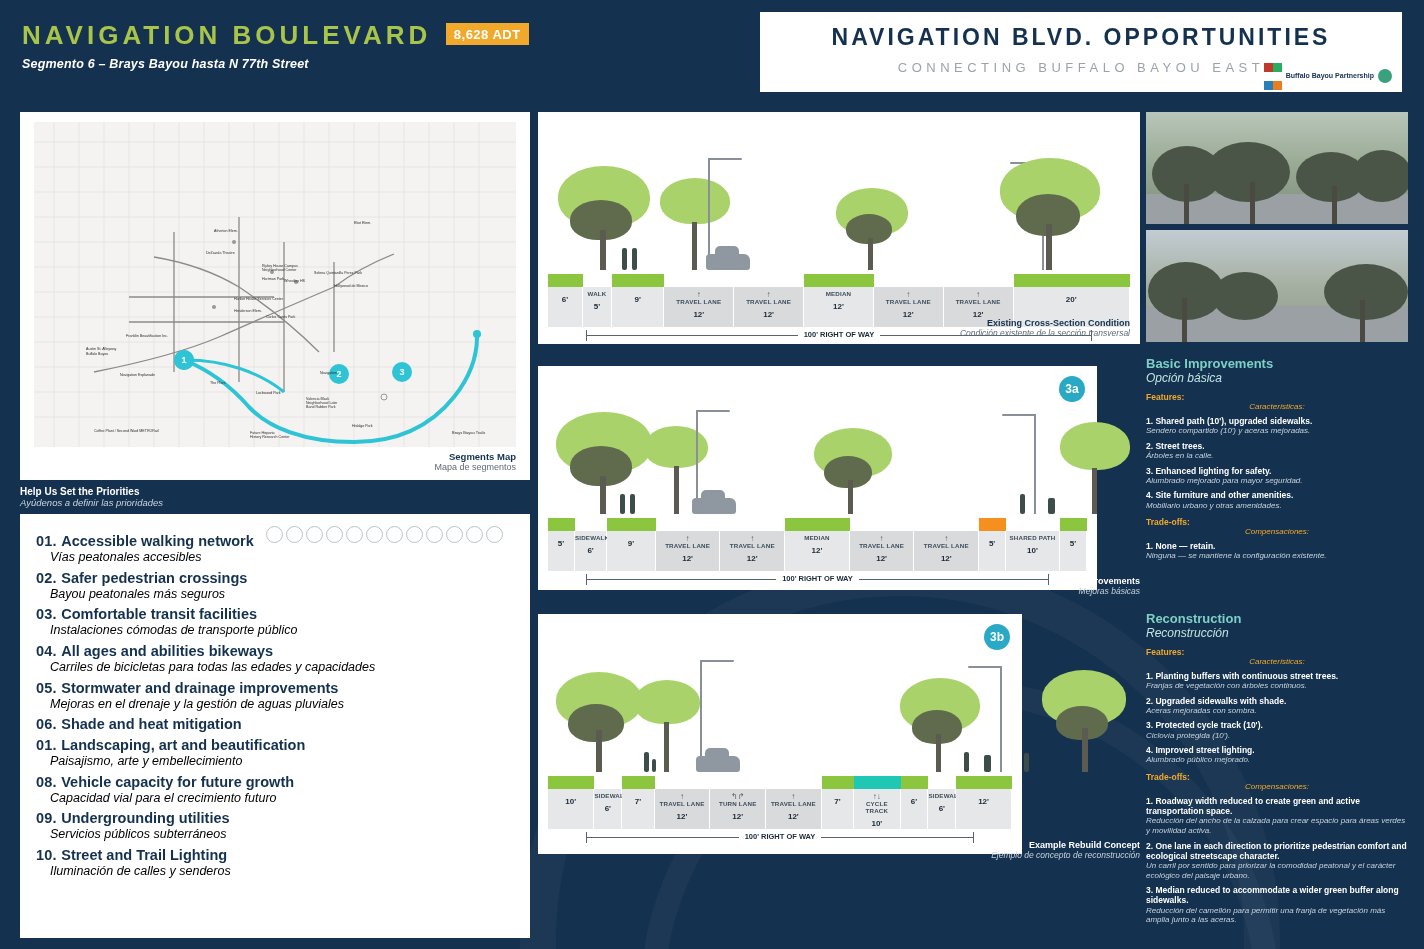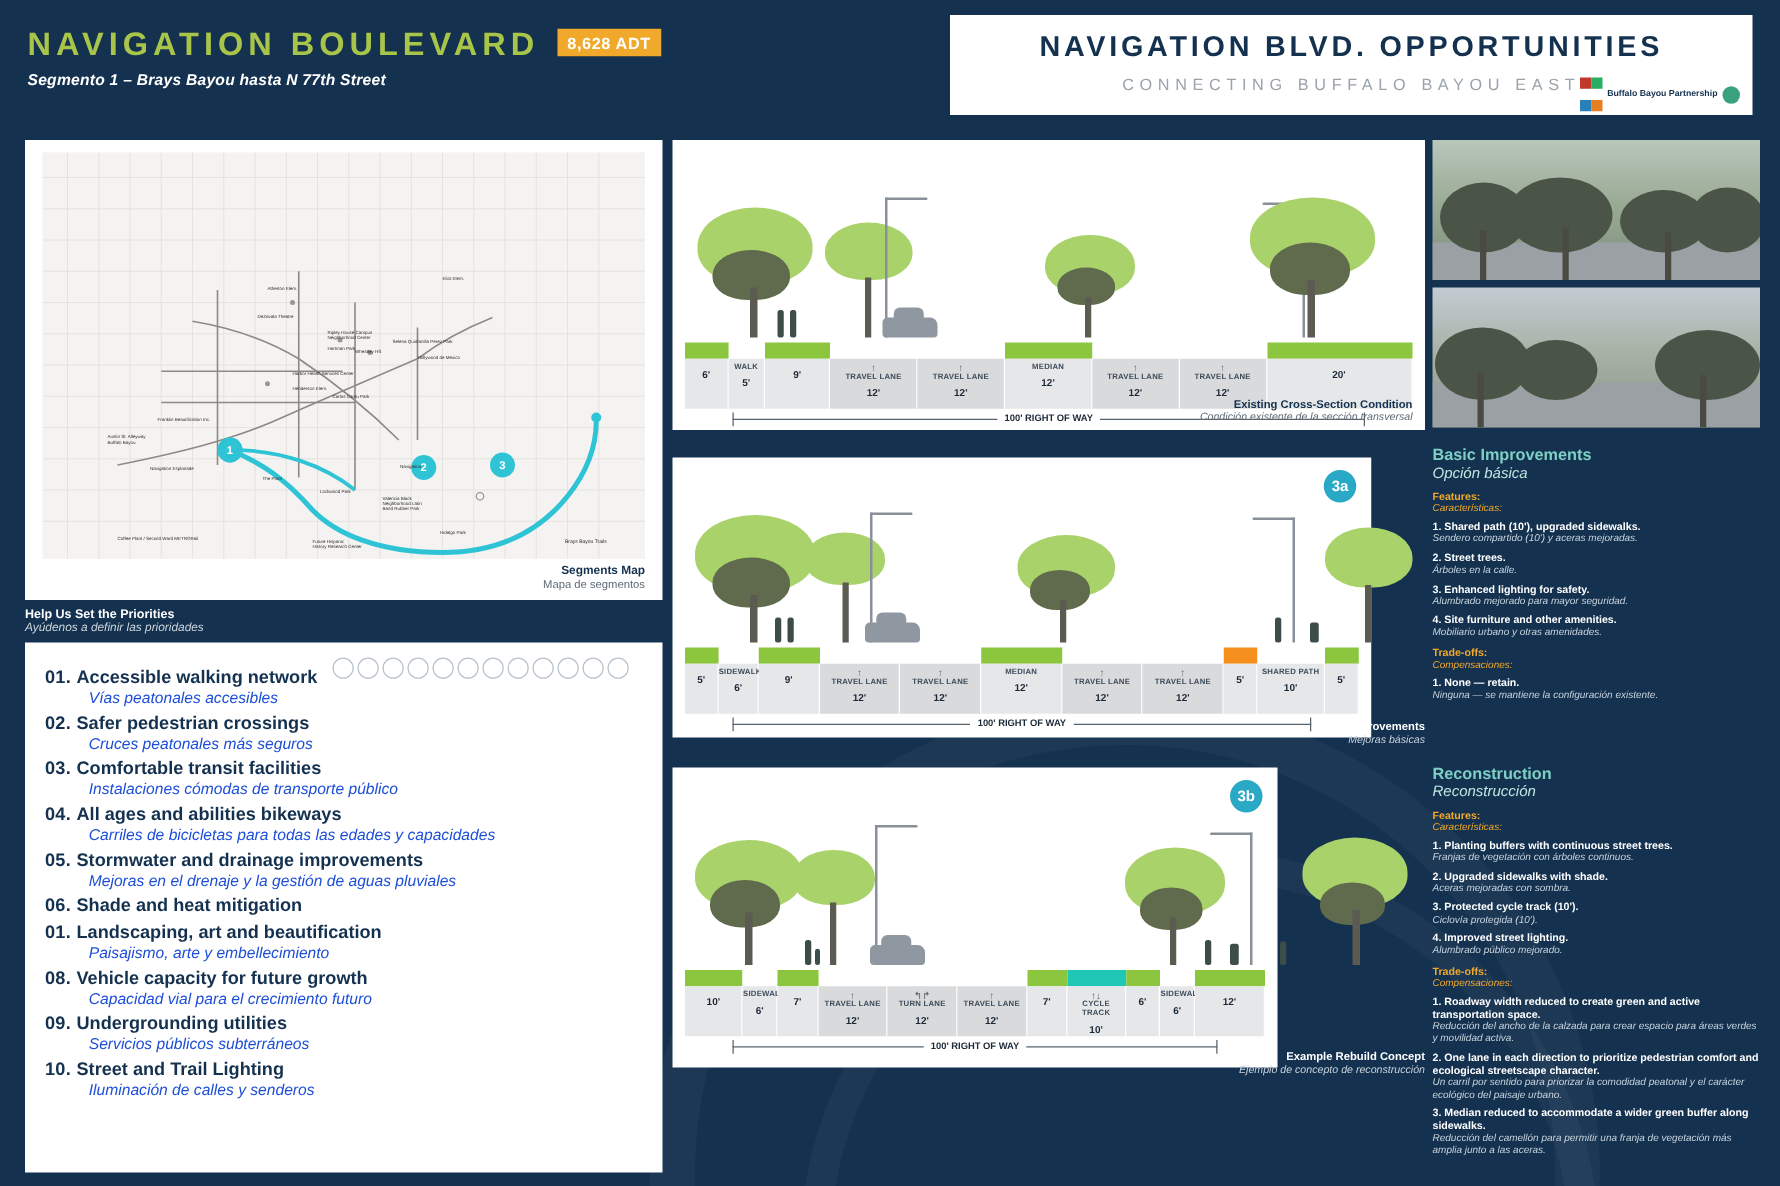--- a/index.html
+++ b/index.html
@@ -60,21 +60,21 @@
   #help-line .en { font-size:10px; font-weight:bold; color:#ffffff; }
   #help-line .es { font-size:9.5px; font-style:italic; color:#cdd5de; }
 
   #priorities {
     position:absolute; left:20px; top:514px; width:510px; height:424px;
     background:#ffffff; padding:12px 16px 0 16px;
   }
   .pitem { margin-bottom:3px; }
   .pnum { font-size:14.5px; font-weight:bold; color:#14314f; letter-spacing:0.2px;}
   .pen { font-size:14.5px; font-weight:bold; color:#14314f; }
-  .pes { font-size:12.5px; font-style:italic; color:#1d4ed8; margin-left:35px; line-height:1.25; }
+  .pes { font-size:12.5px; font-style:italic; color:#000000; margin-left:14px; line-height:1.25; }
   .dots { display:inline-block; margin-left:8px; vertical-align:3px; }
   .dot {
     display:inline-block; width:17px; height:17px; border-radius:50%;
     border:1px solid #b9c2cb; margin-right:3px;
   }
 
   
   .xs-panel { position:absolute; background:#ffffff; }
   #xs1 { left:538px; top:112px; width:602px; height:232px; }
   #xs2 { left:538px; top:366px; width:559px; height:224px; }
@@ -153,40 +153,40 @@
   .photo.p1 { background:linear-gradient(#b9c6bb 0%, #9aab95 45%, #7d8c7a 100%); }
   .photo.p2 { background:linear-gradient(#c3ccd2 0%, #a5b0a2 50%, #8b9488 100%); margin-top:6px; }
   .photo .road { position:absolute; left:0; right:0; bottom:0; height:30px; background:#9aa0a4; }
   .photo .tree-dark { position:absolute; bottom:22px; background:#4a5548; border-radius:50%; }
   .photo .trunkp { position:absolute; bottom:0; width:5px; background:#4a4a42; }
 
   .info-block { margin-top:14px; }
   .info-title { font-size:13px; font-weight:bold; color:#7ed0c5; }
   .info-title-es { font-size:12px; font-style:italic; color:#bfe6e0; margin-bottom:6px; }
   .sec-h { font-size:8.5px; font-weight:bold; color:#f0a92b; margin-top:7px; }
-  .sec-h-es { font-size:8px; font-style:italic; color:#f0a92b; }
+  .sec-h-es { font-size:8px; font-style:italic; color:#f0a92b;text-align:center; }
   .f-en { font-size:8.5px; font-weight:bold; color:#ffffff; margin-top:5px; line-height:1.2; }
   .f-es { font-size:8px; font-style:italic; color:#c7d3dd; line-height:1.2; }
 
   
   .swoosh {
     position:absolute; border-radius:50%; border:36px solid rgba(255,255,255,0.035);
     pointer-events:none;
   }
 </style>
 </head>
 <body>
 
 <div class="swoosh" style="left:520px;top:560px;width:760px;height:760px;"></div>
 <div class="swoosh" style="left:640px;top:680px;width:640px;height:640px;border-width:24px;"></div>
 
 <div id="hdr-left">
   <span class="hdr-title">NAVIGATION BOULEVARD</span>
   <span class="adt-badge">8,628 ADT</span>
-  <div class="hdr-sub">Segmento 1 – Brays Bayou hasta N 77th Street</div>
+  <div class="hdr-sub">Segmento 6 – Brays Bayou hasta N 77th Street</div>
 </div>
 
 <div id="hdr-right">
   <div class="hdr-r-title">NAVIGATION BLVD. OPPORTUNITIES</div>
   <div class="hdr-r-sub">CONNECTING BUFFALO BAYOU EAST</div>
   <div class="bbp-logo">
     <span>
       <span class="bbp-sq" style="background:#c0392b"></span><span class="bbp-sq" style="background:#27ae60"></span><br>
       <span class="bbp-sq" style="background:#2980b9"></span><span class="bbp-sq" style="background:#e67e22"></span>
     </span>
@@ -302,21 +302,21 @@
     <span class="pen">Accessible walking network</span>
     <span class="dots">
       <span class="dot"></span><span class="dot"></span><span class="dot"></span><span class="dot"></span><span class="dot"></span><span class="dot"></span><span class="dot"></span><span class="dot"></span><span class="dot"></span><span class="dot"></span><span class="dot"></span><span class="dot"></span>
     </span>
     <div class="pes">Vías peatonales accesibles</div>
   </div>
 
   <div class="pitem">
     <span class="pnum">02.</span>
     <span class="pen">Safer pedestrian crossings</span>
-    <div class="pes">Cruces peatonales más seguros</div>
+    <div class="pes">Bayou peatonales más seguros</div>
   </div>
 
   <div class="pitem">
     <span class="pnum">03.</span>
     <span class="pen">Comfortable transit facilities</span>
     <div class="pes">Instalaciones cómodas de transporte público</div>
   </div>
 
   <div class="pitem">
     <span class="pnum">04.</span>

